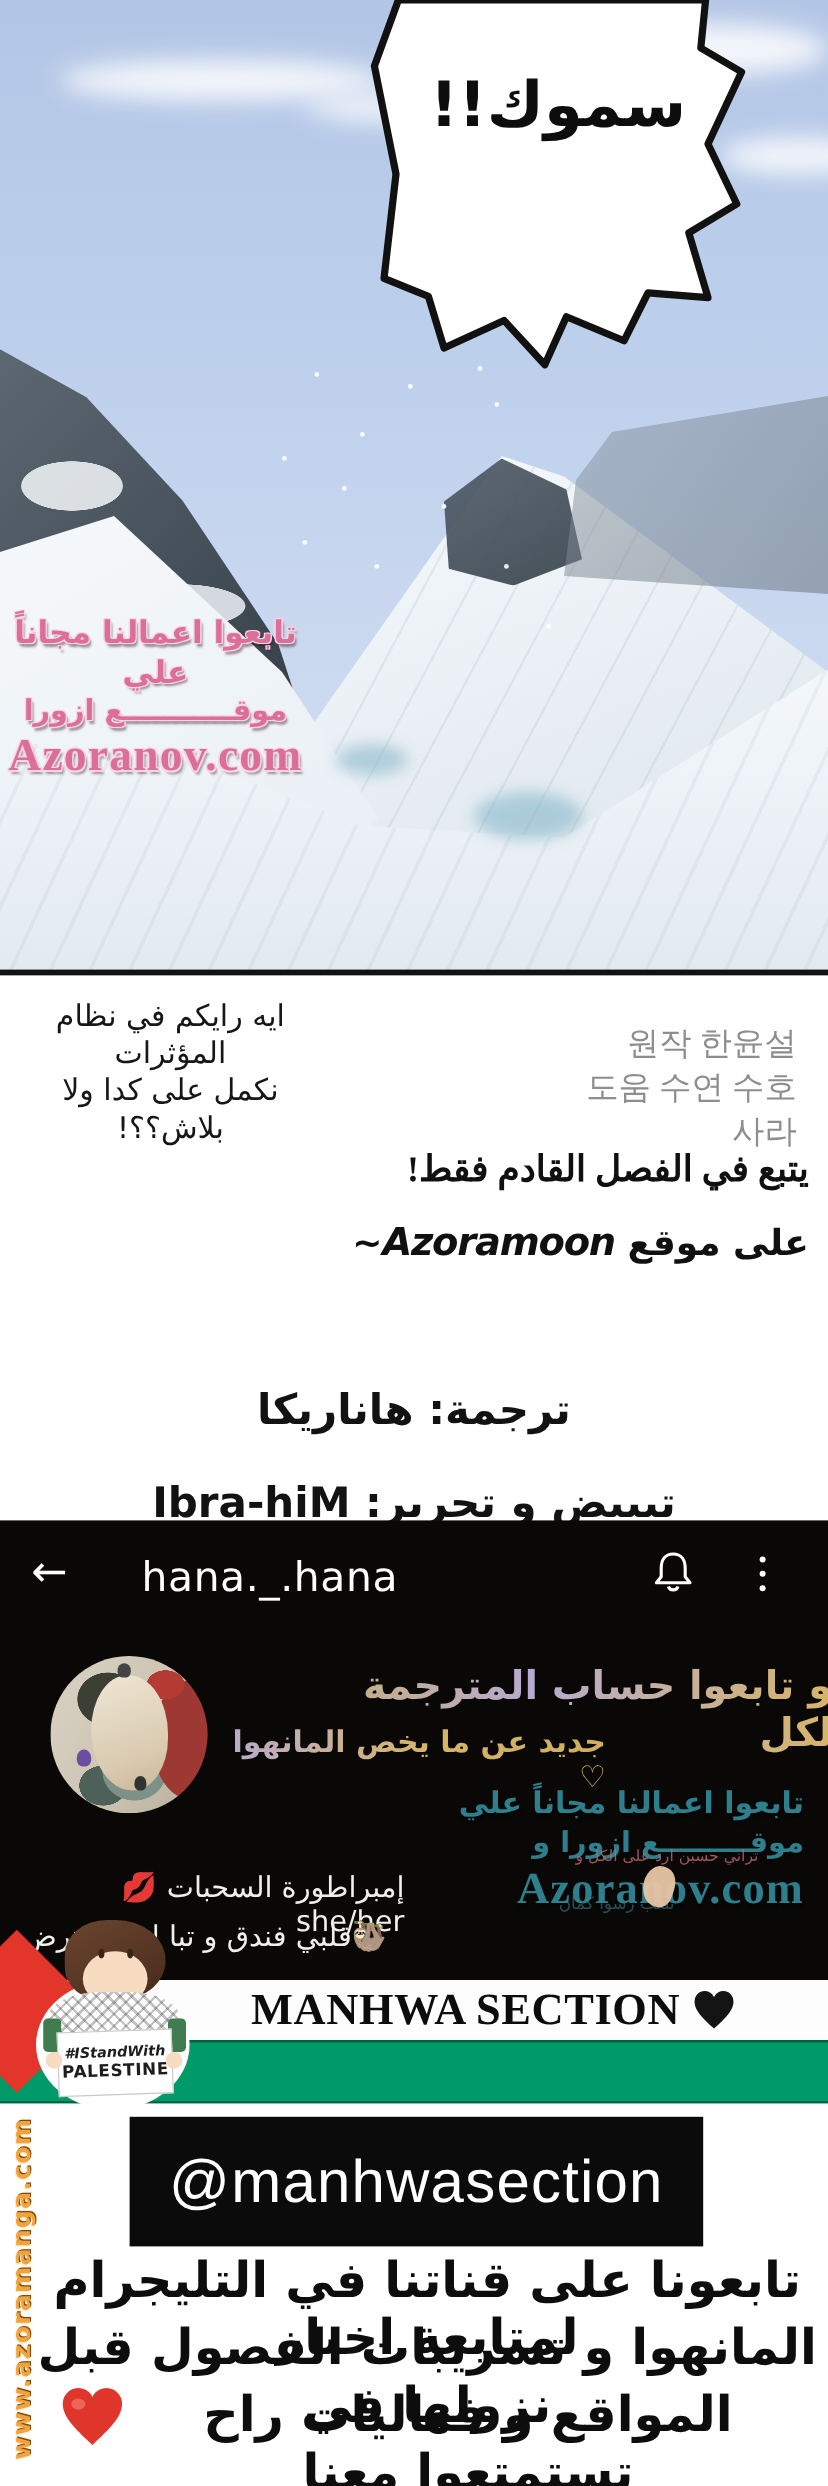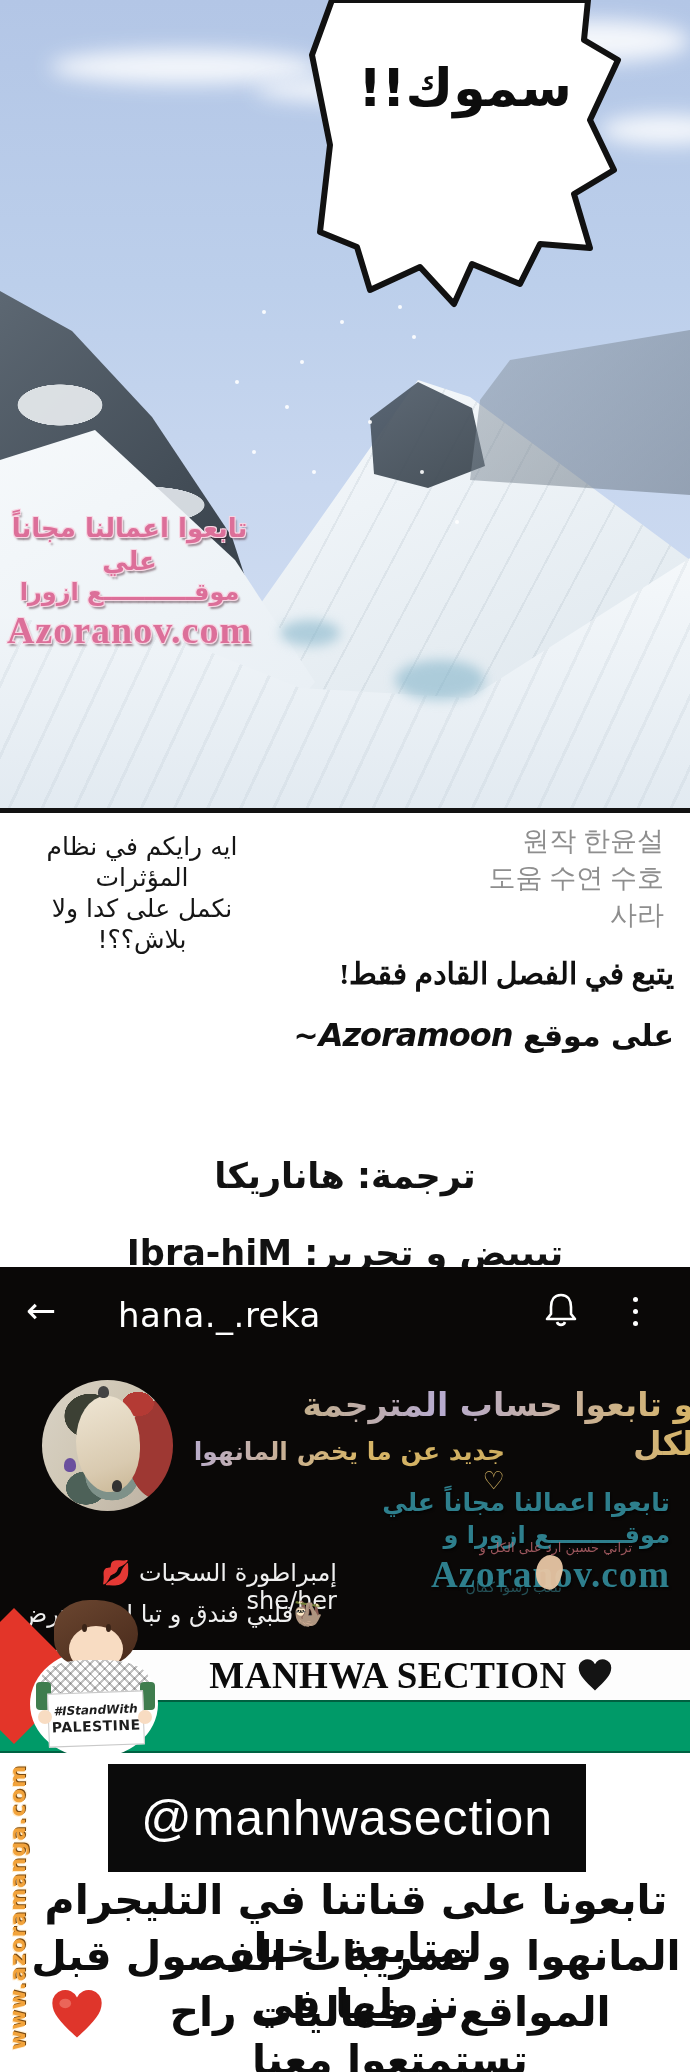--- a/index.html
+++ b/index.html
@@ -53,21 +53,21 @@
     color:#dc6f99;line-height:1.25;
     text-shadow:1px 1px 0 #f7d6e3,-1px -1px 0 #f7d6e3,1px -1px 0 #f7d6e3,-1px 1px 0 #f7d6e3,2px 3px 2px rgba(60,20,35,.45);}
   .wm-pink .l1{font-size:26px;font-weight:bold;}
   .wm-pink .l2{font-size:24px;font-weight:bold;}
   .wm-pink .l3{font-family:"Liberation Serif",serif;font-size:38px;font-weight:bold;letter-spacing:1px;}
 
   
   .credits{position:absolute;left:0;top:813px;width:690px;height:454px;background:#fff;}
   .question{position:absolute;left:8px;top:18px;width:268px;text-align:center;direction:rtl;
     font-size:25px;color:#161616;line-height:31px;}
-  .korean{position:absolute;right:26px;top:10px;text-align:right;color:#8e8e8e;
+  .korean{position:absolute;right:26px;top:38px;text-align:right;color:#8e8e8e;
     font-family:"Liberation Serif","DejaVu Serif",serif;font-size:27px;line-height:37px;}
   .next1{position:absolute;right:16px;top:143px;direction:rtl;font-size:30px;font-weight:bold;color:#101010;font-family:Liberation Serif, serif;}
   .next2{position:absolute;right:16px;top:203px;direction:rtl;font-size:30px;font-weight:bold;color:#101010;}
   .next2 .brand{font-style:italic;font-size:32px;letter-spacing:-1px;}
   .credit-line{position:absolute;left:0;width:690px;text-align:center;direction:rtl;
     font-size:35px;font-weight:bold;color:#121212;}
 
   
   .ig{position:absolute;left:0;top:1267px;width:690px;height:383px;background:#0a0807;overflow:hidden;}
   .ig-arrow{position:absolute;left:26px;top:26px;color:#fff;font-size:36px;line-height:36px;}
@@ -213,21 +213,21 @@
       <div>사라</div>
     </div>
     <div class="next1">يتبع في الفصل القادم فقط!</div>
     <div class="next2"><span>على موقع </span><span class="brand">Azoramoon</span><span>~</span></div>
     <div class="credit-line" style="top:343px;">ترجمة: هاناريكا</div>
     <div class="credit-line" style="top:405px;margin-top:15px;">تبييض و تحرير: Ibra-hiM</div>
   </div>
 
   <div class="ig">
     <div class="ig-arrow">←</div>
-    <div class="ig-user">hana._.reka</div>
+    <div class="ig-user">hana._.hana</div>
     <svg class="ig-bell" width="34" height="40" viewBox="0 0 34 40">
       <path d="M17 4 C10 4 7 9.5 7 16 v7 l-4 5 h28 l-4 -5 v-7 C27 9.5 24 4 17 4 Z" fill="none" stroke="#fff" stroke-width="2.6" stroke-linejoin="round"></path>
       <path d="M13 31 a4.2 4.2 0 0 0 8 0" fill="none" stroke="#fff" stroke-width="2.6"></path>
     </svg>
     <div class="ig-dots">
         <i></i>
         <i></i>
         <i></i>
       </div>
 

